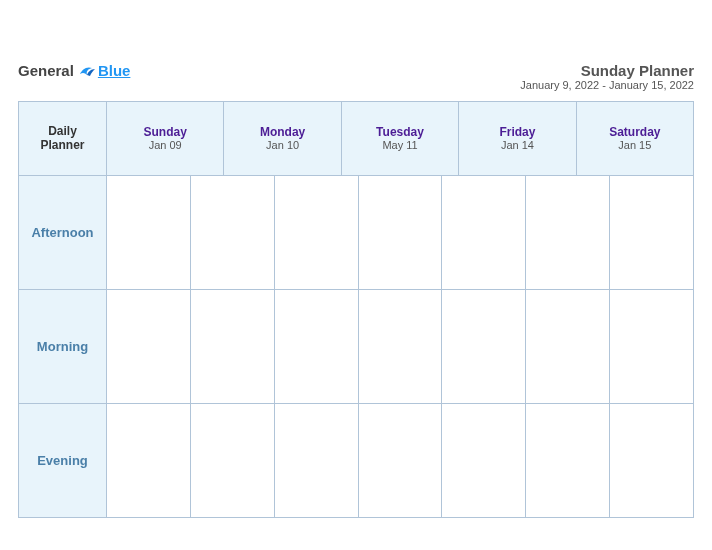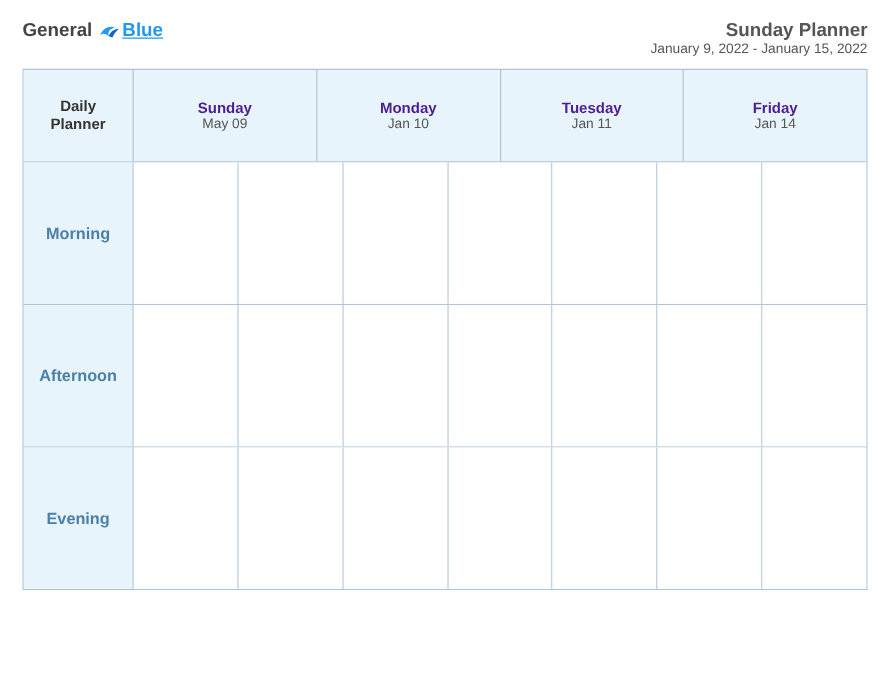--- a/index.html
+++ b/index.html
@@ -10,20 +10,21 @@
       height: 550px;
       overflow: hidden;
     }
     .page {
       width: 712px;
       height: 488px;
       background: #fff;
       padding: 16px 18px 16px 18px;
       display: flex;
       flex-direction: column;
+      margin-top: 46px;
     }
     .header {
       display: flex;
       justify-content: space-between;
       align-items: flex-start;
       margin-bottom: 10px;
     }
     .logo-area {
       display: flex;
       flex-direction: column;
@@ -162,66 +163,70 @@
     </div>
   </div>
 
   <div class="calendar">
     <div class="cal-header-row">
       <div class="cal-header-cell label-col">
         <span class="header-label">Daily<br>Planner</span>
       </div>
       <div class="cal-header-cell">
         <span class="day-name">Sunday</span>
-        <span class="day-date">May 09</span>
+        <span class="day-date">Jan 09</span>
       </div>
       <div class="cal-header-cell">
         <span class="day-name">Monday</span>
         <span class="day-date">Jan 10</span>
       </div>
       <div class="cal-header-cell">
         <span class="day-name">Tuesday</span>
-        <span class="day-date">Jan 11</span>
+        <span class="day-date">May 11</span>
       </div>
       <div class="cal-header-cell">
         <span class="day-name">Friday</span>
         <span class="day-date">Jan 14</span>
       </div>
+      <div class="cal-header-cell">
+        <span class="day-name">Saturday</span>
+        <span class="day-date">Jan 15</span>
+      </div>
     </div>
 
     <div class="cal-body">
+
+      <div class="cal-row">
+        <div class="cal-label-cell">
+          <span class="cal-label-text">Afternoon</span>
+        </div>
+        <div class="cal-day-cell"></div>
+        <div class="cal-day-cell"></div>
+        <div class="cal-day-cell"></div>
+        <div class="cal-day-cell"></div>
+        <div class="cal-day-cell"></div>
+        <div class="cal-day-cell"></div>
+        <div class="cal-day-cell"></div>
+      </div>
 
       <div class="cal-row">
         <div class="cal-label-cell">
           <span class="cal-label-text">Morning</span>
         </div>
         <div class="cal-day-cell"></div>
         <div class="cal-day-cell"></div>
         <div class="cal-day-cell"></div>
         <div class="cal-day-cell"></div>
         <div class="cal-day-cell"></div>
         <div class="cal-day-cell"></div>
         <div class="cal-day-cell"></div>
       </div>
 
       <div class="cal-row">
         <div class="cal-label-cell">
-          <span class="cal-label-text">Afternoon</span>
-        </div>
-        <div class="cal-day-cell"></div>
-        <div class="cal-day-cell"></div>
-        <div class="cal-day-cell"></div>
-        <div class="cal-day-cell"></div>
-        <div class="cal-day-cell"></div>
-        <div class="cal-day-cell"></div>
-        <div class="cal-day-cell"></div>
-      </div>
-
-      <div class="cal-row">
-        <div class="cal-label-cell">
           <span class="cal-label-text">Evening</span>
         </div>
         <div class="cal-day-cell"></div>
         <div class="cal-day-cell"></div>
         <div class="cal-day-cell"></div>
         <div class="cal-day-cell"></div>
         <div class="cal-day-cell"></div>
         <div class="cal-day-cell"></div>
         <div class="cal-day-cell"></div>
       </div>

